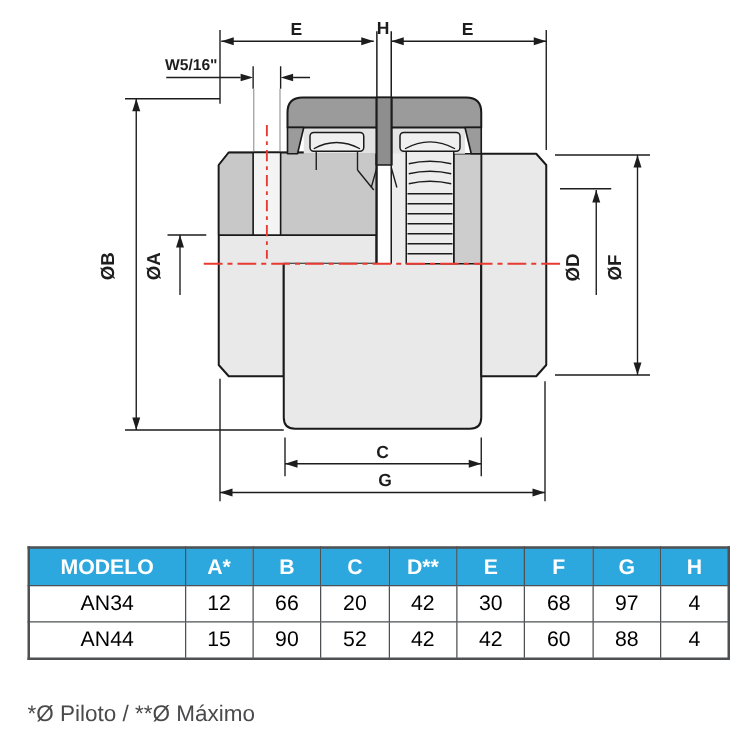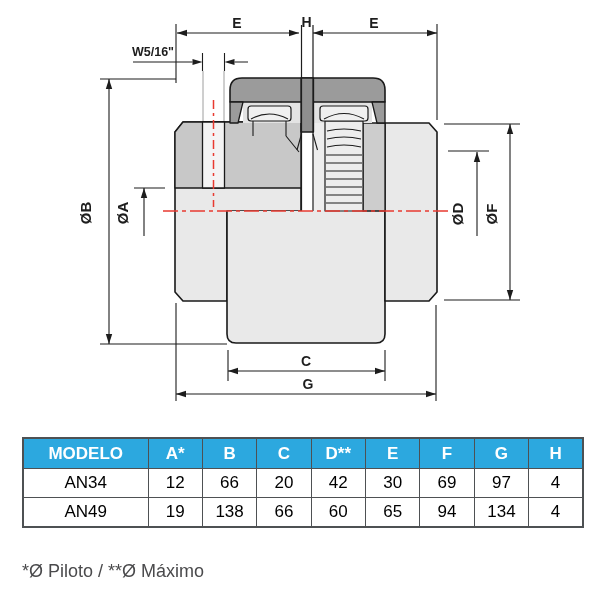--- a/index.html
+++ b/index.html
@@ -169,33 +169,33 @@
       </tr>
     </thead>
     <tbody>
       <tr>
         <td>AN34</td>
         <td>12</td>
         <td>66</td>
         <td>20</td>
         <td>42</td>
         <td>30</td>
-        <td>69</td>
+        <td>68</td>
         <td>97</td>
         <td>4</td>
       </tr>
       <tr>
-        <td>AN49</td>
-        <td>19</td>
-        <td>138</td>
-        <td>66</td>
+        <td>AN44</td>
+        <td>15</td>
+        <td>90</td>
+        <td>52</td>
+        <td>42</td>
+        <td>42</td>
         <td>60</td>
-        <td>65</td>
-        <td>94</td>
-        <td>134</td>
+        <td>88</td>
         <td>4</td>
       </tr>
     </tbody>
   </table>
 
   <div class="footnote">*Ø Piloto / **Ø Máximo</div>
 
 </div>
 
 </body></html>

